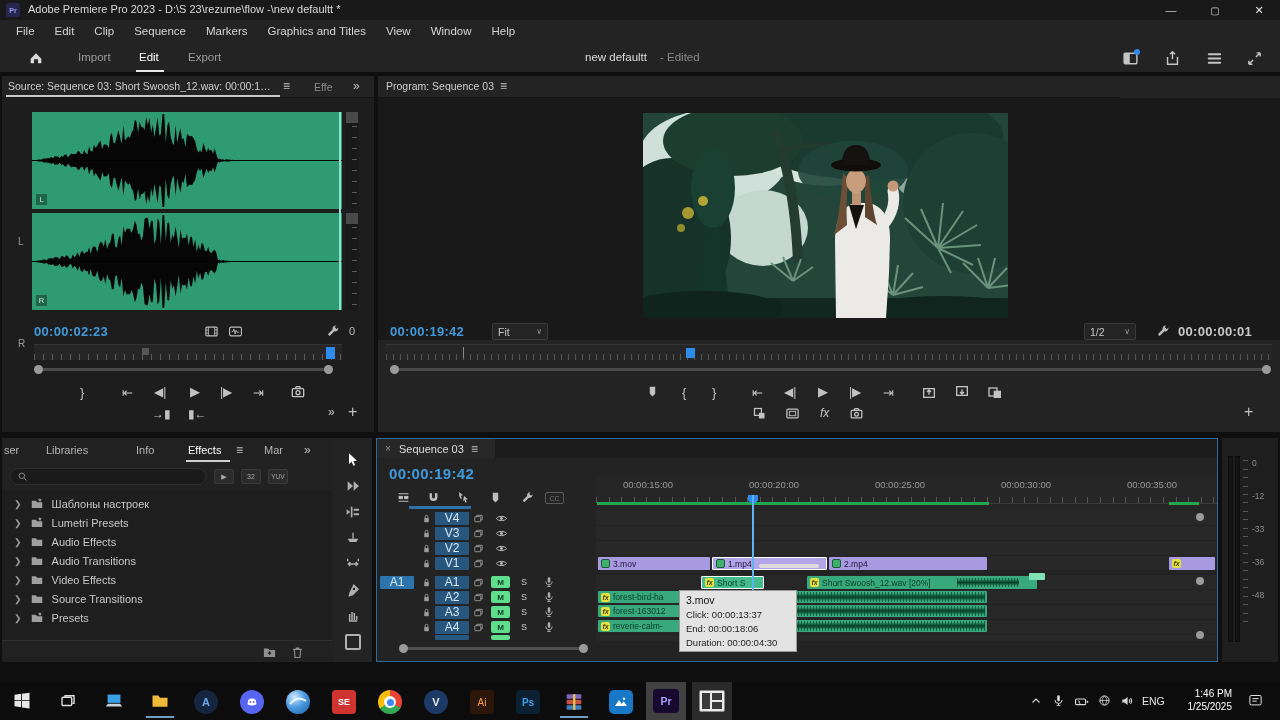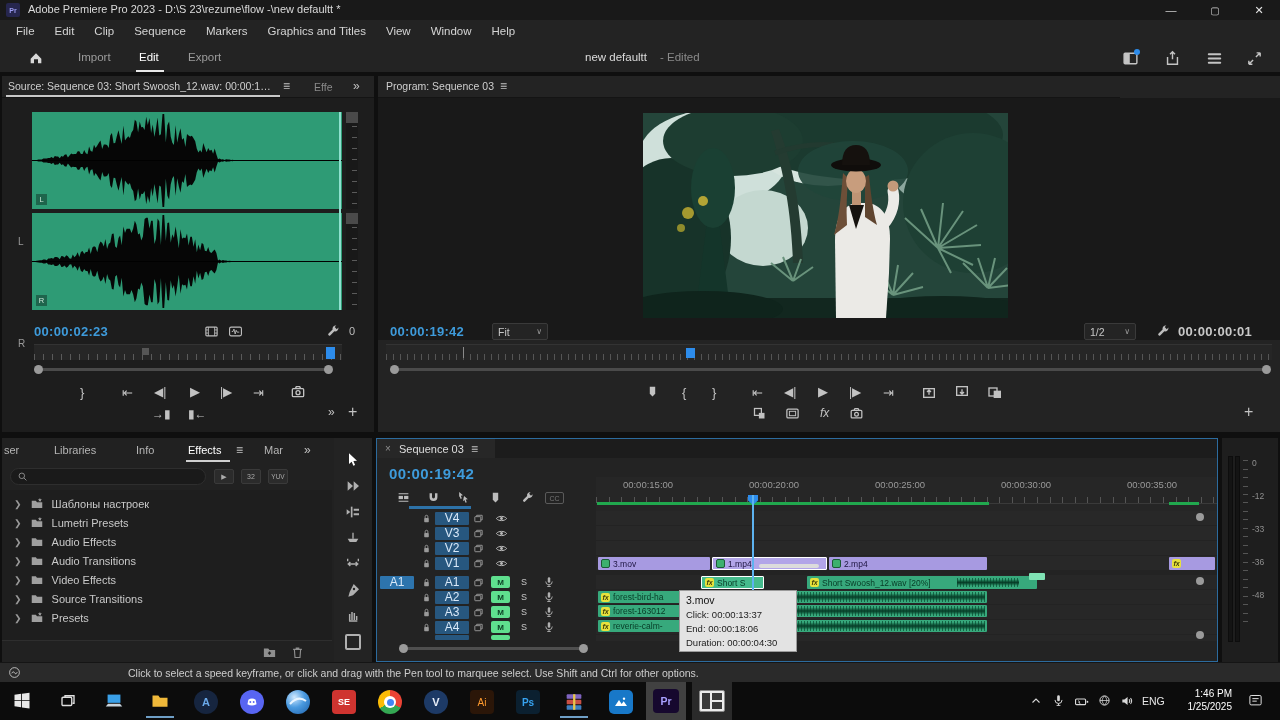--- a/index.html
+++ b/index.html
@@ -422,21 +422,21 @@
       </svg>
     <span class="r glyph" style="left:442px;top:331px;font-style:italic;font-size:12px">fx</span>
     <svg class="r" style="left:471px;top:330px;color:#c2c2c2" width="15" height="15">
         <use href="#sy-camera"></use>
       </svg>
     <span class="r glyph" style="left:866px;top:328px;font-size:16px">+</span>
   </div>
 
   <div class="r" style="left:2px;top:438px;width:332px;height:224px;background:#212121">
     <span class="r dim tab" style="left:2px;top:6px">ser</span>
-    <span class="r tab" style="left:52px;top:6px">Libraries</span>
+    <span class="r tab" style="left:44px;top:6px">Libraries</span>
     <span class="r tab" style="left:134px;top:6px">Info</span>
     <span class="r" style="left:186px;top:6px;font-size:11px;color:#fff">Effects</span>
     <div class="r" style="left:184px;top:22px;width:44px;height:2px;background:#d0d0d0"></div>
     <span class="r glyph" style="left:234px;top:6px">≡</span>
     <span class="r dim tab" style="left:262px;top:6px">Mar</span>
     <span class="r glyph" style="left:302px;top:6px">»</span>
     <div class="r f" style="left:8px;top:30px;width:196px;height:17px;background:#1a1a1a;border:1px solid #2e2e2e;border-radius:9px;padding-left:6px">
       <svg width="11" height="11" style="color:#8f8f8f">
           <use href="#sy-search"></use>
         </svg>
@@ -735,26 +735,20 @@
     <div class="r" style="left:6px;top:18px;width:5px;height:186px;background:#141414;border:1px solid #0d0d0d"></div>
     <div class="r" style="left:13px;top:18px;width:5px;height:186px;background:#141414;border:1px solid #0d0d0d"></div>
     <div class="r" style="left:21px;top:22px;width:5px;height:170px;background:repeating-linear-gradient(180deg,#555 0 1px,transparent 1px 8.5px)"></div>
     <span class="r" style="left:30px;top:20px;font-size:8.5px;color:#8f8f8f">0</span>
     <span class="r" style="left:30px;top:53px;font-size:8.5px;color:#8f8f8f">-12</span>
     <span class="r" style="left:30px;top:86px;font-size:8.5px;color:#8f8f8f">-33</span>
     <span class="r" style="left:30px;top:119px;font-size:8.5px;color:#8f8f8f">-36</span>
     <span class="r" style="left:30px;top:152px;font-size:8.5px;color:#8f8f8f">-48</span>
   </div>
 
-  <div class="r" style="left:0;top:662px;width:1280px;height:20px;background:#2a2a2a;border-top:1px solid #151515">
-    <svg class="r" style="left:8px;top:3px;color:#cfcfcf" width="13" height="13">
-        <use href="#sy-cclogo"></use>
-      </svg>
-    <span class="r nw" style="left:128px;top:4px;font-size:10.5px;color:#cdcdcd">Click to select a speed keyframe, or click and drag with the Pen tool to marquee select. Use Shift and Ctrl for other options.</span>
-  </div>
 
   <div class="r" style="left:0;top:682px;width:1280px;height:38px;background:#0c0c0c">
     <svg class="r" style="left:12px;top:9px;color:#e8e8e8" width="20" height="20">
         <use href="#sy-win"></use>
       </svg>
     <svg class="r" style="left:59px;top:10px;color:#e0e0e0" width="18" height="18">
         <use href="#sy-taskview"></use>
       </svg>
     <svg class="r" style="left:103px;top:8px" width="22" height="22">
         <use href="#sy-laptop"></use>

